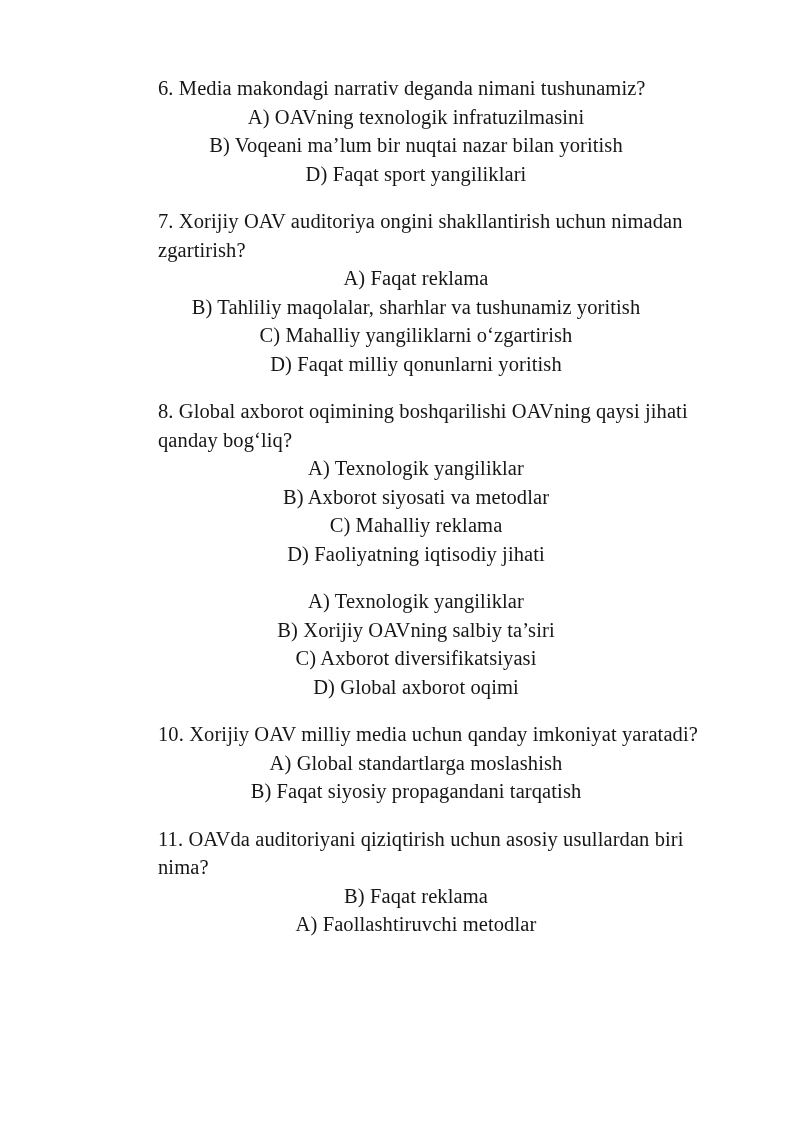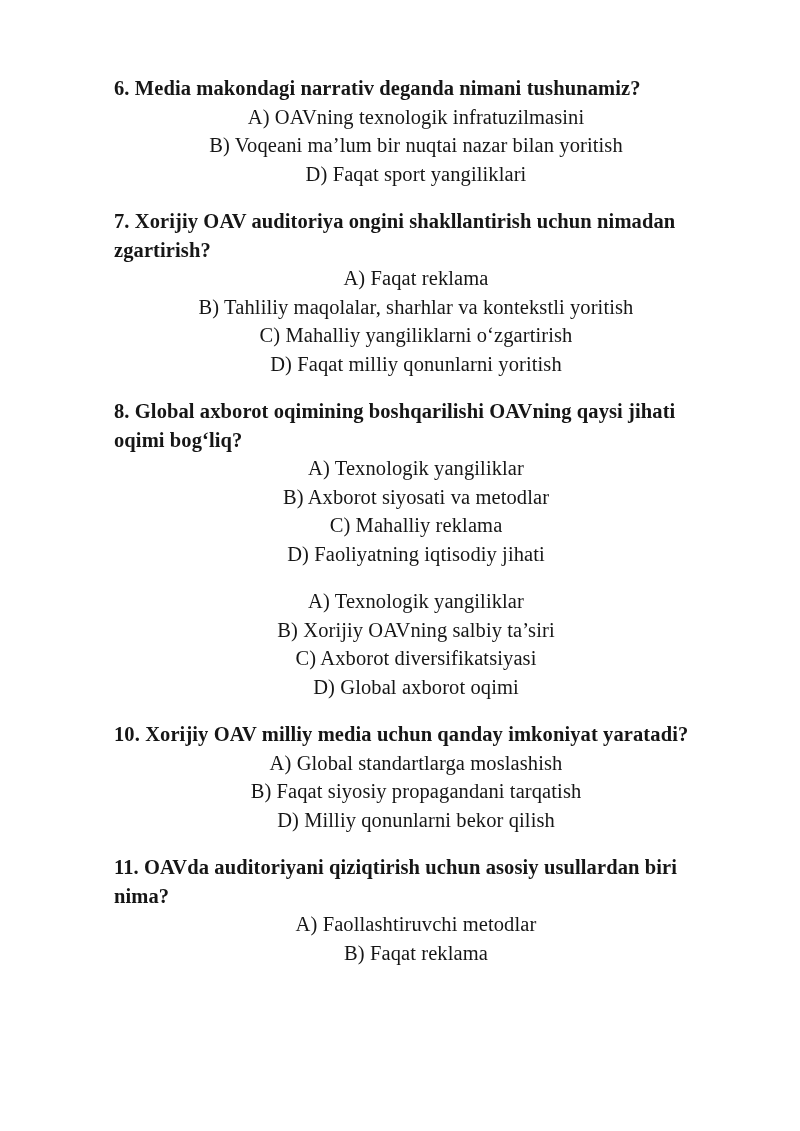--- a/index.html
+++ b/index.html
@@ -20,23 +20,24 @@
     left: 114px;
     top: 74px;
     width: 604px;
     color: #161616;
   }
   .question-block { margin: 0; }
   .question-block + .question-block { margin-top: 19px; }
   .q-title-line {
     font-size: 20.5px;
     line-height: 28.5px;
-    font-weight: bold;
+    font-weight: normal;
     white-space: nowrap;
     letter-spacing: 0.1px;
+    margin-left: 44px;
   }
   .q-option {
     font-size: 20.5px;
     line-height: 28.5px;
     font-weight: normal;
     white-space: nowrap;
     letter-spacing: 0.1px;
     text-align: center;
   }
 </style>
@@ -48,44 +49,43 @@
       <div class="question-block">
         <div class="q-title-line">6. Media makondagi narrativ deganda nimani tushunamiz?</div>
         <div class="q-option">A) OAVning texnologik infratuzilmasini</div>
         <div class="q-option">B) Voqeani ma’lum bir nuqtai nazar bilan yoritish</div>
         <div class="q-option">D) Faqat sport yangiliklari</div>
       </div>
       <div class="question-block">
         <div class="q-title-line">7. Xorijiy OAV auditoriya ongini shakllantirish uchun nimadan</div>
         <div class="q-title-line">zgartirish?</div>
         <div class="q-option">A) Faqat reklama</div>
-        <div class="q-option">B) Tahliliy maqolalar, sharhlar va kontekstli yoritish</div>
+        <div class="q-option">B) Tahliliy maqolalar, sharhlar va tushunamiz yoritish</div>
         <div class="q-option">C) Mahalliy yangiliklarni o‘zgartirish</div>
         <div class="q-option">D) Faqat milliy qonunlarni yoritish</div>
       </div>
       <div class="question-block">
         <div class="q-title-line">8. Global axborot oqimining boshqarilishi OAVning qaysi jihati</div>
-        <div class="q-title-line">oqimi bog‘liq?</div>
+        <div class="q-title-line">qanday bog‘liq?</div>
         <div class="q-option">A) Texnologik yangiliklar</div>
         <div class="q-option">B) Axborot siyosati va metodlar</div>
         <div class="q-option">C) Mahalliy reklama</div>
         <div class="q-option">D) Faoliyatning iqtisodiy jihati</div>
       </div>
       <div class="question-block">
         <div class="q-option">A) Texnologik yangiliklar</div>
         <div class="q-option">B) Xorijiy OAVning salbiy ta’siri</div>
         <div class="q-option">C) Axborot diversifikatsiyasi</div>
         <div class="q-option">D) Global axborot oqimi</div>
       </div>
       <div class="question-block">
         <div class="q-title-line">10. Xorijiy OAV milliy media uchun qanday imkoniyat yaratadi?</div>
         <div class="q-option">A) Global standartlarga moslashish</div>
         <div class="q-option">B) Faqat siyosiy propagandani tarqatish</div>
-        <div class="q-option">D) Milliy qonunlarni bekor qilish</div>
       </div>
       <div class="question-block">
         <div class="q-title-line">11. OAVda auditoriyani qiziqtirish uchun asosiy usullardan biri</div>
         <div class="q-title-line">nima?</div>
+        <div class="q-option">B) Faqat reklama</div>
         <div class="q-option">A) Faollashtiruvchi metodlar</div>
-        <div class="q-option">B) Faqat reklama</div>
       </div>
     </div>
 </div>
 
 </body></html>

